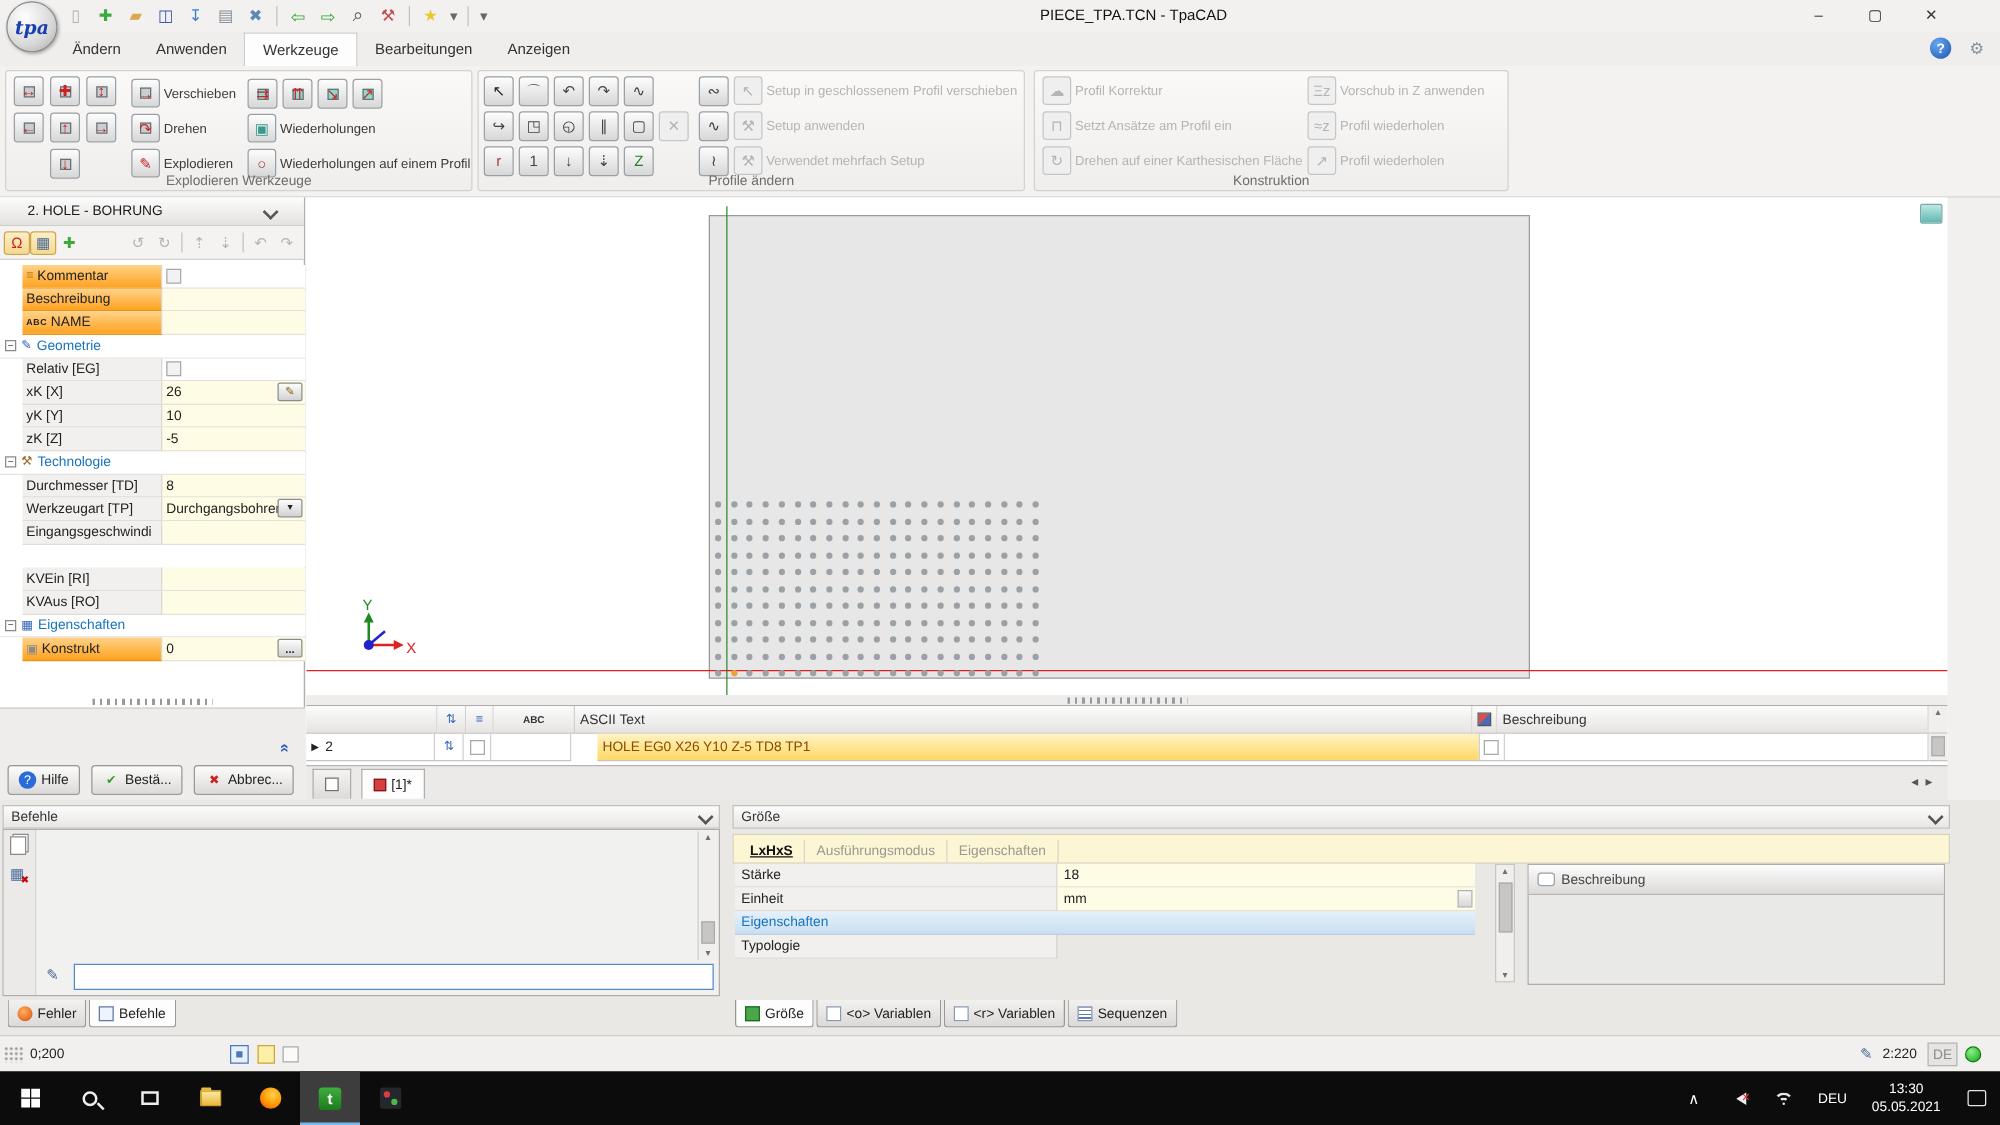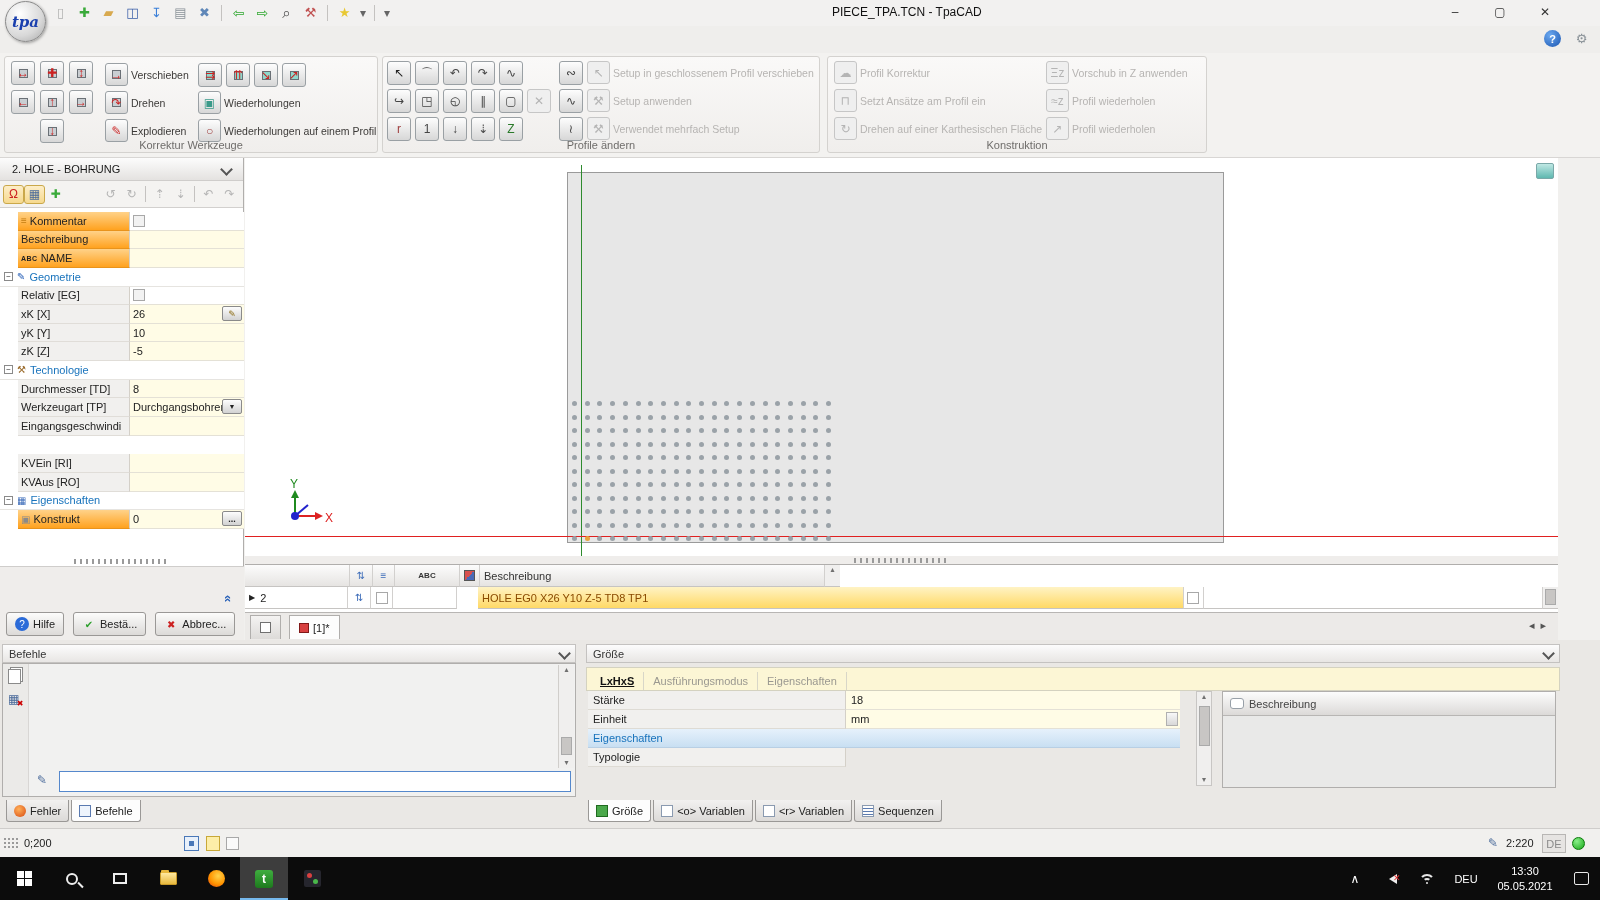--- a/index.html
+++ b/index.html
@@ -47,21 +47,21 @@
   .rbtn.dis .albl{ color:#b6b4b2; }
   .rbtn .ib{ width:23px; height:23px; }
   .allg-mini{ position:absolute; display:grid; grid-template-columns:repeat(3,28px); grid-auto-rows:28px; gap:1px; }
   .allg-mini .ib:nth-child(7){ grid-column:2; }
   .irow{ position:absolute; display:flex; gap:4px; }
   .icol{ position:absolute; display:flex; flex-direction:column; gap:4px; }
 
   
   #props{ position:absolute; left:0; top:158px; width:244px; height:482px; background:#fff; border-right:1px solid #b0aeac; }
   .phead{ position:absolute; left:0; top:0; width:100%; height:23px; background:linear-gradient(#fcfcfc,#e4e2e0);
-    border-bottom:1px solid #cfcdcb; display:flex; align-items:center; padding:0 12px; color:#1a1a1a; }
+    border-bottom:1px solid #cfcdcb; display:flex; align-items:center; padding:0 22px; color:#1a1a1a; }
   .pin{ margin-left:auto; width:9px; height:9px; border-left:2px solid #555; border-top:2px solid #555; transform:rotate(225deg); }
   .ptool{ position:absolute; left:0; top:23px; width:100%; height:27px; display:flex; align-items:center; padding:0 3px;
     background:#f4f3f1; border-bottom:1px solid #d2d0ce; }
   #prop-rows{ position:absolute; left:0; top:54px; width:244px; }
   .prow{ display:flex; height:18.65px; }
   .gut{ width:18px; background:#fff; flex:none; }
   .plab{ width:112px; flex:none; display:flex; align-items:center; gap:3px; padding:0 3px; border-right:1px solid #d4d0c8;
     border-bottom:1px solid #e0ddd8; background:#f1f0ee; overflow:hidden; white-space:nowrap; }
   .plab.orange{ background:linear-gradient(#ffd289,#ffa21f); border-bottom:1px solid #e8931c; color:#222; }
   .pfx{ font-size:7px; font-weight:bold; letter-spacing:.5px; }
@@ -253,20 +253,27 @@
         <span class="g" style="color: rgb(102, 102, 102);">▾</span>
       </span>
     </div>
   <div id="app-title">PIECE_TPA.TCN - TpaCAD</div>
   <div class="winbtn" style="left:1437px">–</div>
   <div class="winbtn" style="left:1482px">▢</div>
   <div class="winbtn" style="left:1527px">✕</div>
 </div>
 
 <div id="menubar">
+  <div id="menu-tabs">
+      <div class="mtab">Ändern</div>
+      <div class="mtab">Anwenden</div>
+      <div class="mtab active">Werkzeuge</div>
+      <div class="mtab">Bearbeitungen</div>
+      <div class="mtab">Anzeigen</div>
+    </div>
   <div id="ribbon-right">
     <span class="help-circle">?</span>
     <span class="flat" style="display:flex">
         <span class="ib">
           <span class="g" style="color: rgb(138, 146, 152); font-size: 13px;">⚙</span>
         </span>
       </span>
   </div>
 </div>
 
@@ -349,21 +356,21 @@
           </span>
           <span class="albl">Wiederholungen</span>
         </div>
         <div class="rbtn" style="left: 193px; top: 62px;">
           <span class="ib">
             <span class="g" style="color: rgb(160, 64, 64);">○</span>
           </span>
           <span class="albl">Wiederholungen auf einem Profil</span>
         </div>
       </div>
-    <div class="rtitle">Korrektur Werkzeuge</div>
+    <div class="rtitle">Explodieren Werkzeuge</div>
   </div>
   <div class="rgroup" style="left:382px;top:3px;width:438px;height:97px">
     <div class="irow" style="left:4px;top:4px">
         <span class="ib">
           <span class="g" style="color: rgb(34, 34, 34);">↖</span>
         </span>
         <span class="ib">
           <span class="g" style="color: rgb(68, 68, 68);">⌒</span>
         </span>
         <span class="ib">
@@ -937,20 +944,21 @@
 <div id="ascii">
   <div class="arow ahead">
     <div class="acell" style="width:105px"></div>
     <div class="acell" style="width:23px;justify-content:center">
         <span style="color:#3a6ab8;font-size:10px">⇅</span>
       </div>
     <div class="acell" style="width:22px;justify-content:center">
         <span style="color:#3a6ab8;font-size:10px">≡</span>
       </div>
     <div class="acell" style="width:65px;justify-content:center;font-size:8px;font-weight:bold">ABC</div>
+    <div class="acell" style="width:718px">ASCII Text</div>
     <div class="acell" style="width:20px;justify-content:center">
         <span class="mi-cubes"></span>
       </div>
     <div class="acell" style="width:345px">Beschreibung</div>
     <div class="ascroll">
         <div class="sarrow">▴</div>
       </div>
   </div>
   <div class="arow">
     <div class="acell" style="width:105px;gap:5px">

